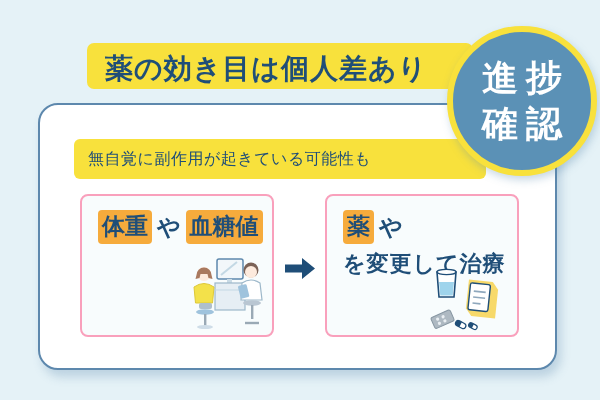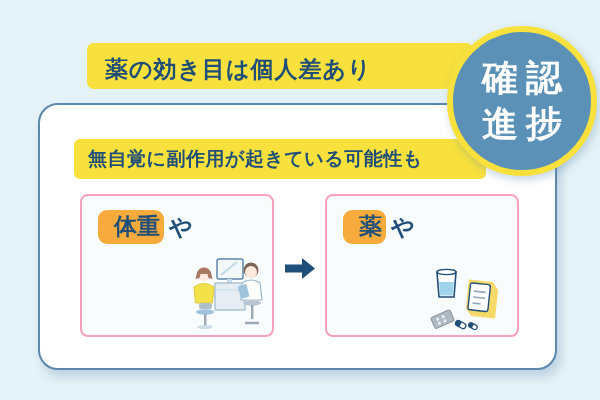--- a/index.html
+++ b/index.html
@@ -26,21 +26,21 @@
   
   .title-banner{
     position:absolute;left:87px;top:43px;width:386px;height:46px;
     background:var(--accent-yellow);
     border-radius:7px;
     display:flex;align-items:center;
     padding-left:18px;
     z-index:2;
   }
   .title-banner span{
-    font-size:23px;font-weight:bold;letter-spacing:1px;color:var(--text-blue);margin-top:6px;
+    font-size:28px;font-weight:bold;letter-spacing:1px;color:var(--text-blue);margin-top:6px;
   }
 
   
   .badge-circle{
     position:absolute;left:447px;top:26px;width:150px;height:150px;
     background:var(--badge-blue);
     border:6px solid var(--accent-yellow);
     border-radius:50%;
     display:flex;flex-direction:column;align-items:center;justify-content:center;
     z-index:6;
@@ -64,41 +64,41 @@
   
   .subtitle-banner{
     position:absolute;left:34px;top:34px;width:412px;height:40px;
     background:var(--accent-yellow);
     border-radius:6px;
     display:flex;align-items:center;
     padding-left:14px;
     z-index:2;
   }
   .subtitle-banner span{
-    font-size:19px;font-weight:bold;letter-spacing:.5px;color:var(--text-blue);
+    font-size:16px;font-weight:normal;letter-spacing:.5px;color:var(--text-blue);
   }
 
   
   .step-box{
     position:absolute;top:89px;width:194px;height:143px;
     background:var(--step-bg);
     border:2px solid var(--step-border);
     border-radius:8px;
     padding:14px 0 0 16px;
   }
   .step-box.left{left:40px;}
   .step-box.right{left:285px;}
   .step-line1{
     display:flex;align-items:center;gap:5px;
     font-size:23px;font-weight:bold;color:var(--text-blue);
   }
   .hl{
     background:var(--highlight-orange);
-    border-radius:9px;
-    padding:1px 4px 2px 16px;
+    border-radius:4px;
+    padding:1px 4px 2px 4px;
   }
   .step-line2{
     margin-top:5px;
     font-size:22px;font-weight:bold;color:var(--text-blue);letter-spacing:1px;
   }
   .illus{position:absolute;right:4px;bottom:2px;}
 
   
   .arrow-wrap{
     position:absolute;left:244px;top:150px;width:32px;height:26px;
@@ -108,34 +108,35 @@
 </head>
 <body>
 
 <div class="stage">
 
   <div class="title-banner">
     <span>薬の効き目は個人差あり</span>
   </div>
 
   <div class="badge-circle">
+    <div class="badge-line">進捗</div>
     <div class="badge-line">確認</div>
-    <div class="badge-line">進捗</div>
   </div>
 
   <div class="main-frame">
 
     <div class="subtitle-banner">
       <span>無自覚に副作用が起きている可能性も</span>
     </div>
 
     <div class="step-box left">
       <div class="step-line1">
         <span class="hl">体重</span>
         <span>や</span>
+        <span class="hl">血糖値</span>
       </div>
 
       <svg class="illus" width="86" height="80" viewBox="0 0 86 80">
 
         <rect x="35" y="6" width="26" height="20" rx="2" fill="#f2f7fa" stroke="#5d88ad" stroke-width="1.5"></rect>
         <line x1="39" y1="22" x2="55" y2="9" stroke="#c3d8e4" stroke-width="2"></line>
         <rect x="45" y="26" width="5" height="4" fill="#c9dbe6"></rect>
 
         <rect x="33" y="30" width="30" height="27" fill="#e6eef4" stroke="#9db8ca" stroke-width="1.2"></rect>
         <line x1="33" y1="37" x2="63" y2="37" stroke="#c3d8e4" stroke-width="1"></line>
@@ -162,20 +163,21 @@
       <svg width="31" height="25" viewBox="0 0 31 25">
         <polygon points="0,8.5 17,8.5 17,2 30,12.5 17,23 17,16.5 0,16.5" fill="#1f4e78"></polygon>
       </svg>
     </div>
 
     <div class="step-box right">
       <div class="step-line1">
         <span class="hl">薬</span>
         <span>や</span>
       </div>
+      <div class="step-line2">を変更して治療</div>
 
       <svg class="illus" width="82" height="66" viewBox="0 0 82 66" style="right:8px;">
 
         <path d="M10 5 h19 l-2 25 h-15 z" fill="#ffffff" stroke="#1f4e78" stroke-width="1.6"></path>
         <path d="M12 15 h15 l-1.3 13.4 h-12.4 z" fill="#9fd4ec"></path>
         <ellipse cx="19.5" cy="5" rx="9.5" ry="2.6" fill="#ffffff" stroke="#1f4e78" stroke-width="1.4"></ellipse>
 
         <g transform="rotate(6 55 32)">
           <path d="M40 14 h24 l6 7 v29 h-24 l-6 -7 z" fill="#f7d96a"></path>
           <rect x="42" y="17" width="20" height="27" rx="2" fill="#ffffff" stroke="#1f4e78" stroke-width="1.4"></rect>

